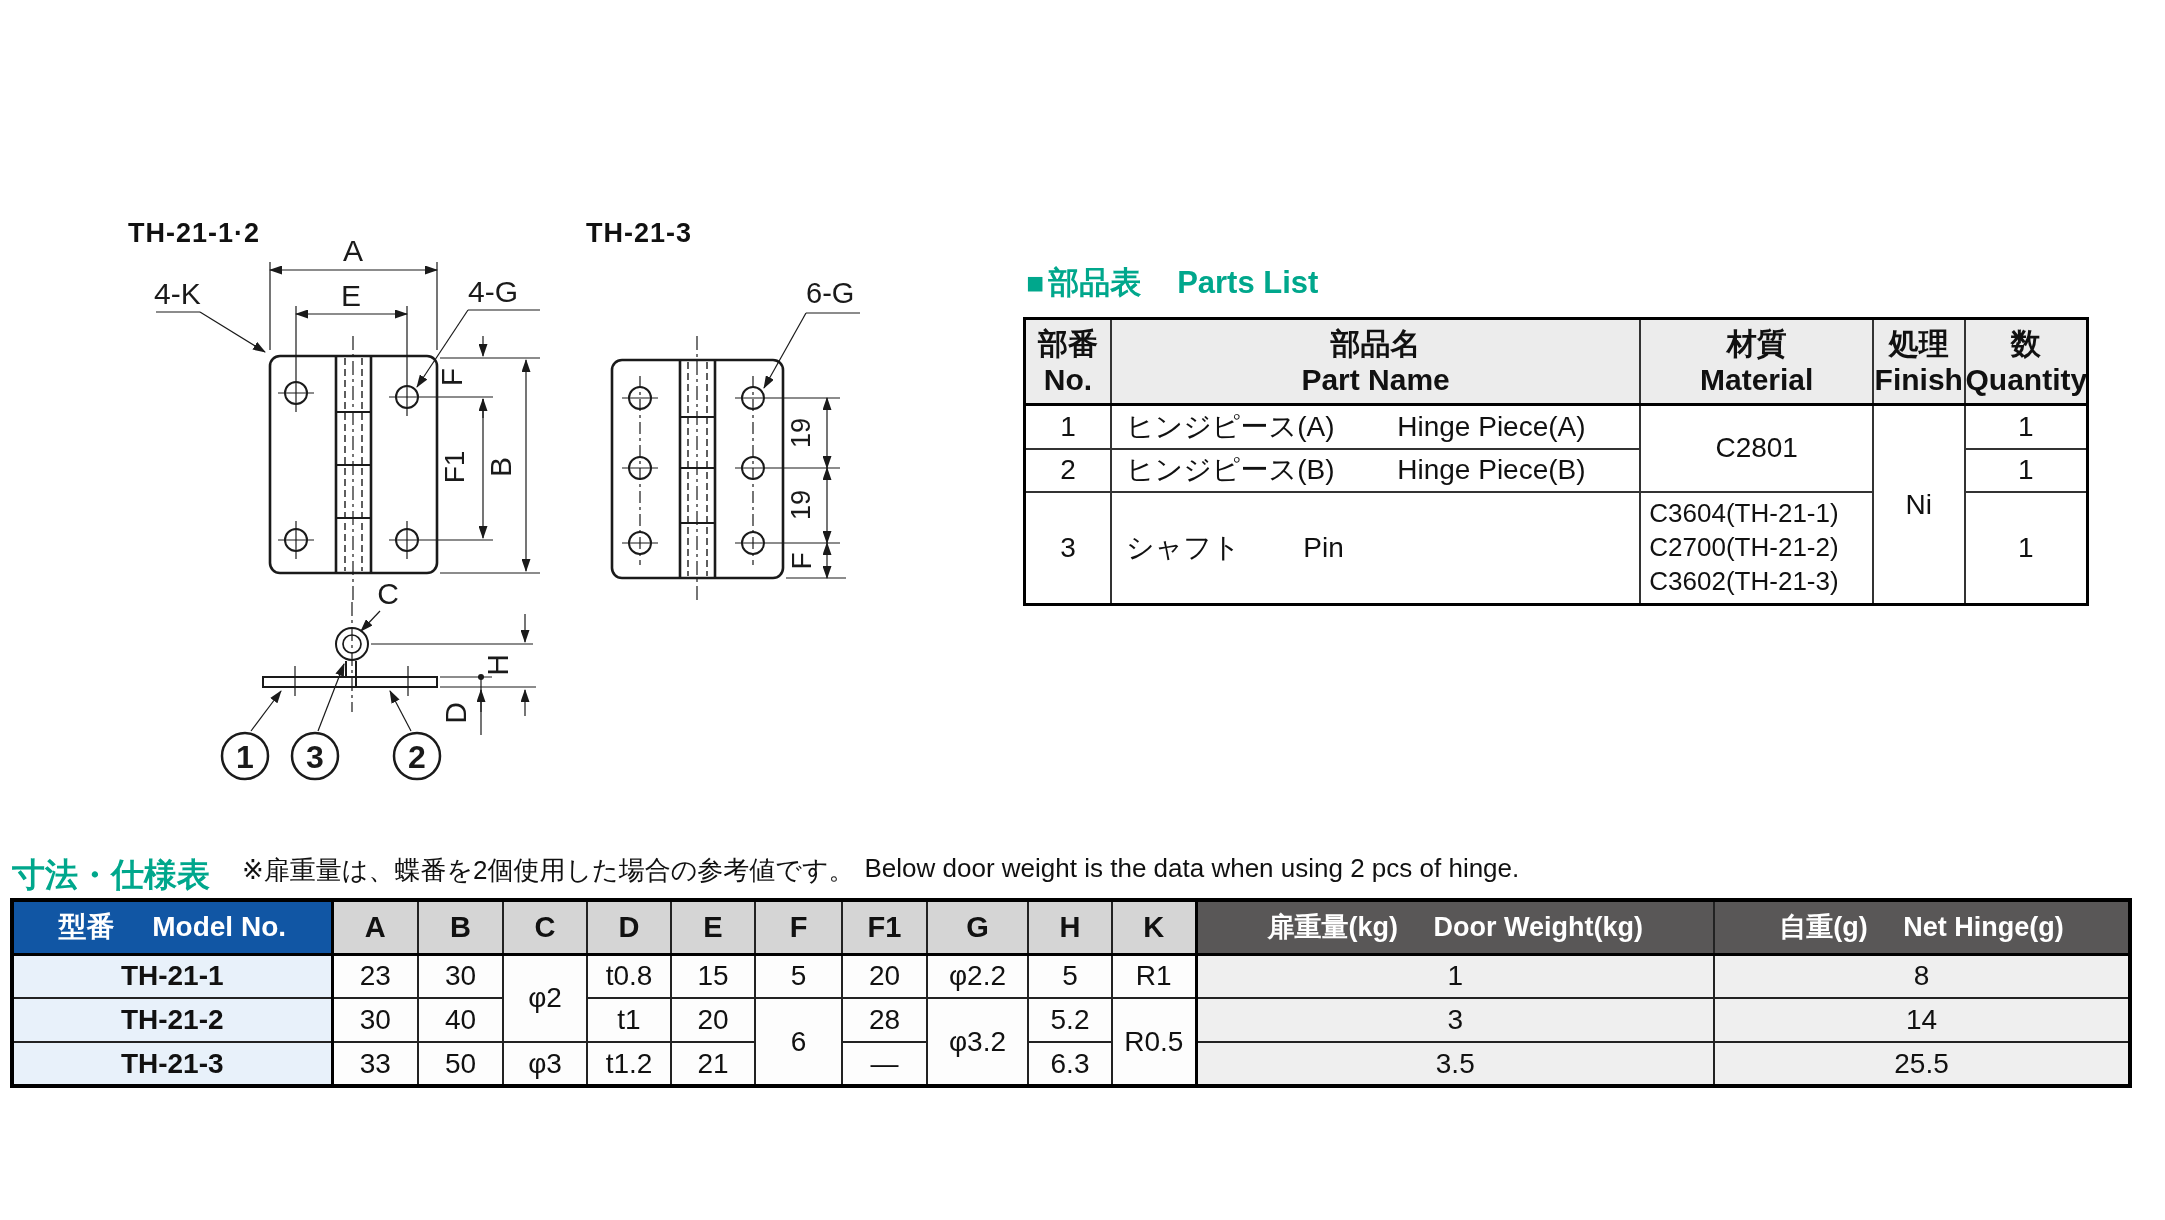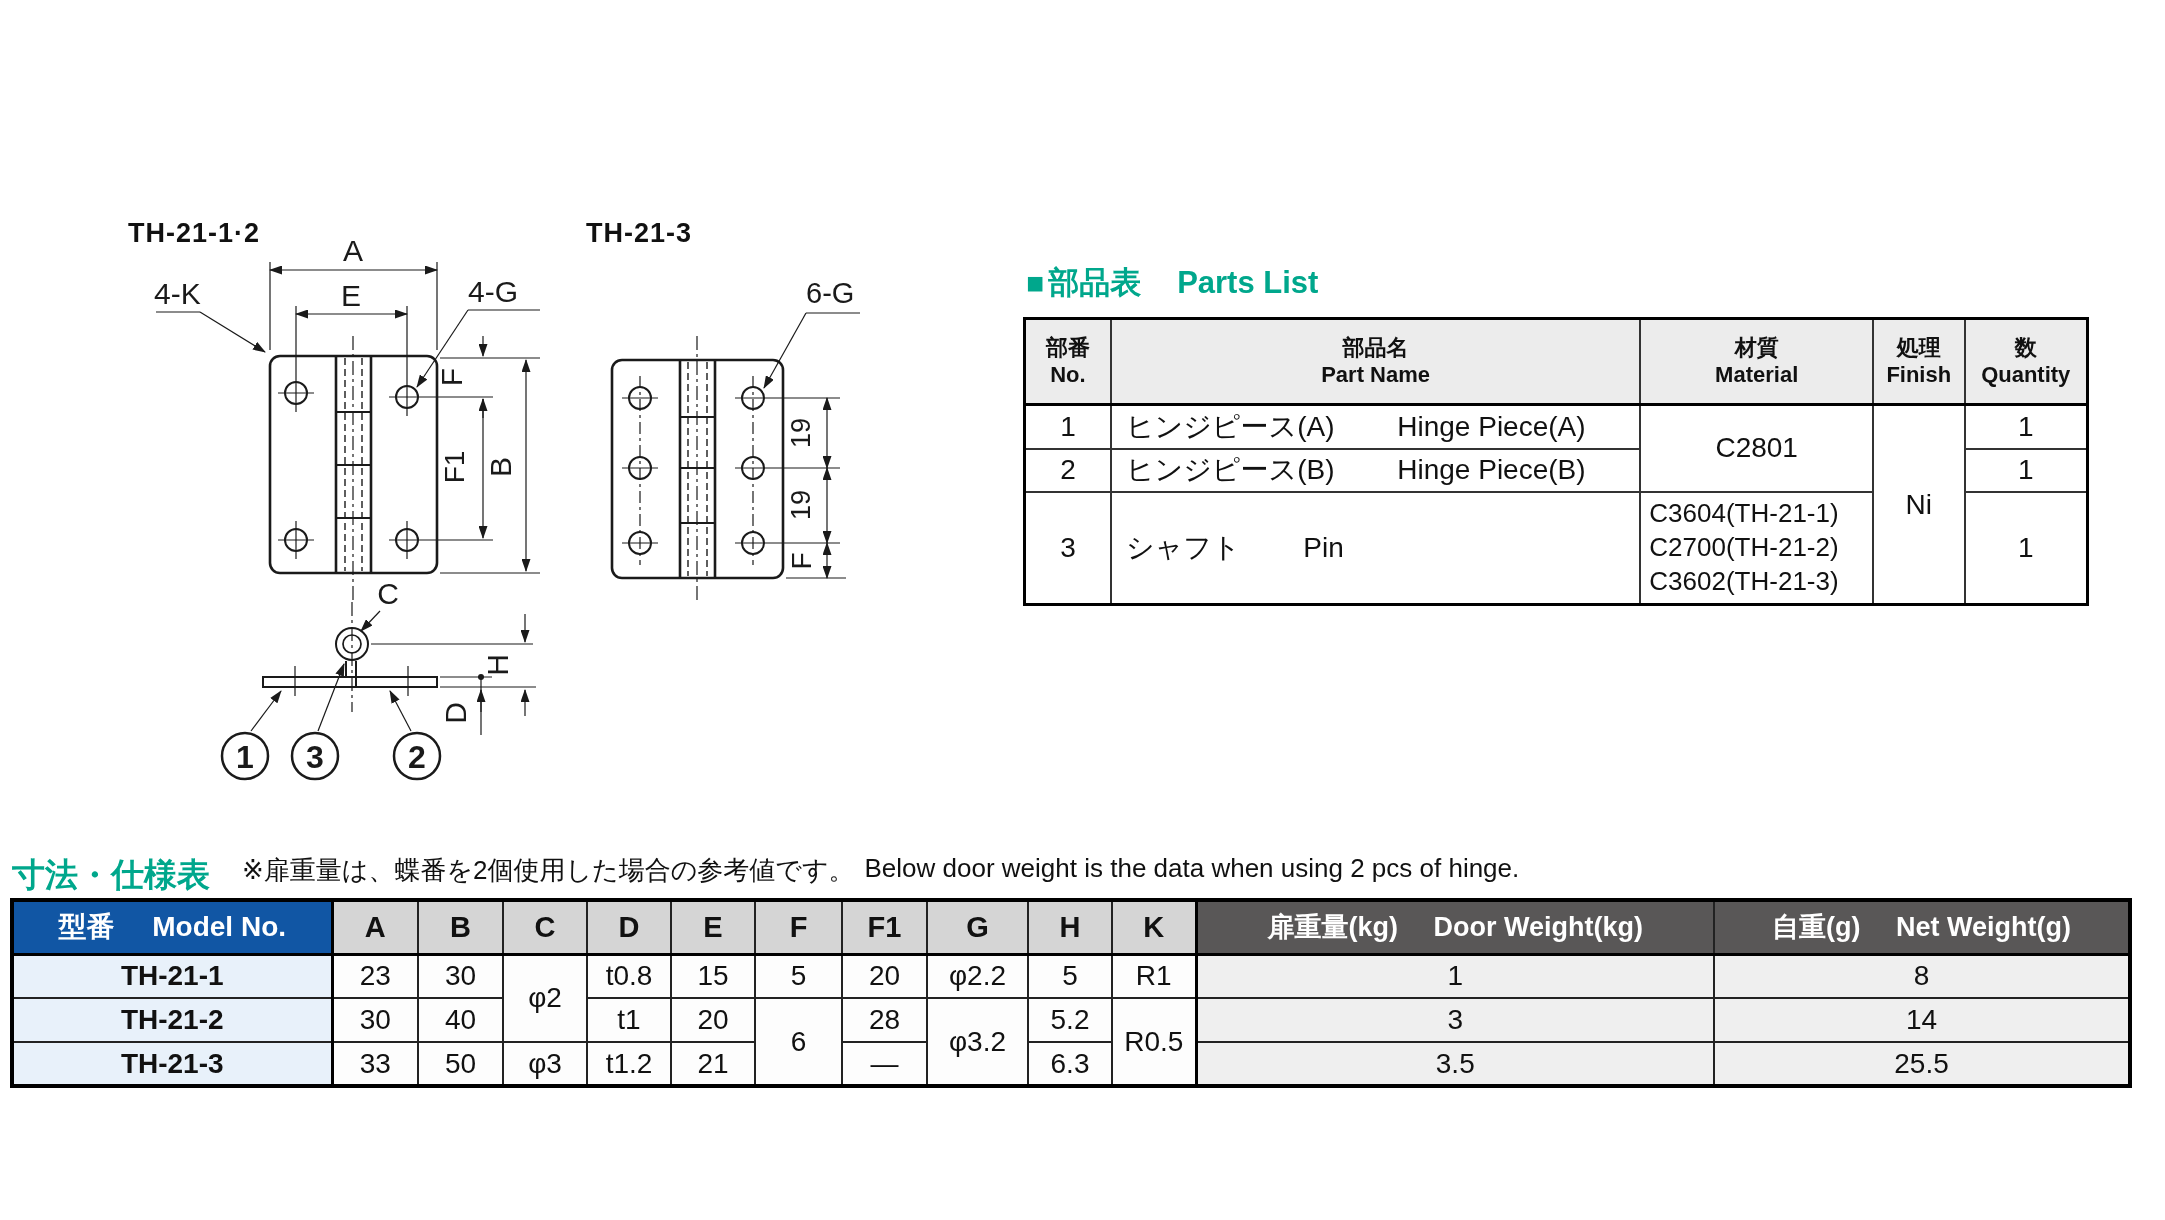--- a/index.html
+++ b/index.html
@@ -45,21 +45,21 @@
     position:absolute; left:1023px; top:317px; width:1066px;
     border:3px solid #000;
   }
   .parts-table th, .parts-table td {
     border:2px solid #333; font-size:28px; color:#111; vertical-align:middle;
   }
   .parts-table thead th {
     background:#ECECEC; border-bottom:3px solid #000; font-weight:bold;
     text-align:center; height:86px; line-height:1.2;
   }
-  .parts-table thead th div { font-size:22px; }
+  .parts-table thead th div { font-size:30px; }
   .parts-table .col-no   { width:85px; }
   .parts-table .col-name { width:521px; }
   .parts-table .col-mat  { width:229px; }
   .parts-table .col-fin  { width:90px; }
   .parts-table .col-qty  { width:121px; }
   .parts-table td.center { text-align:center; }
   .parts-table td.name-cell { text-align:left; padding-left:14px; }
   .parts-table td.name-cell .en { margin-left:55px; }
   .parts-table tr.r1 td { height:44px; }
   .parts-table tr.r2 td { height:43px; }
@@ -355,21 +355,21 @@
         <th class="dim-h">F1</th>
         <th class="dim-h">G</th>
         <th class="dim-h">H</th>
         <th class="dim-h k-h">K</th>
         <th class="dark-h">
           <span>扉重量(kg)</span>
           <span class="en">Door Weight(kg)</span>
         </th>
         <th class="dark-h">
           <span>自重(g)</span>
-          <span class="en">Net Weight(g)</span>
+          <span class="en">Net Hinge(g)</span>
         </th>
       </tr>
     </thead>
     <tbody>
       <tr>
         <td class="model-c">TH-21-1</td>
         <td class="dim-c">23</td>
         <td class="dim-c">30</td>
         <td class="dim-c" rowspan="2">φ2</td>
         <td class="dim-c">t0.8</td>

